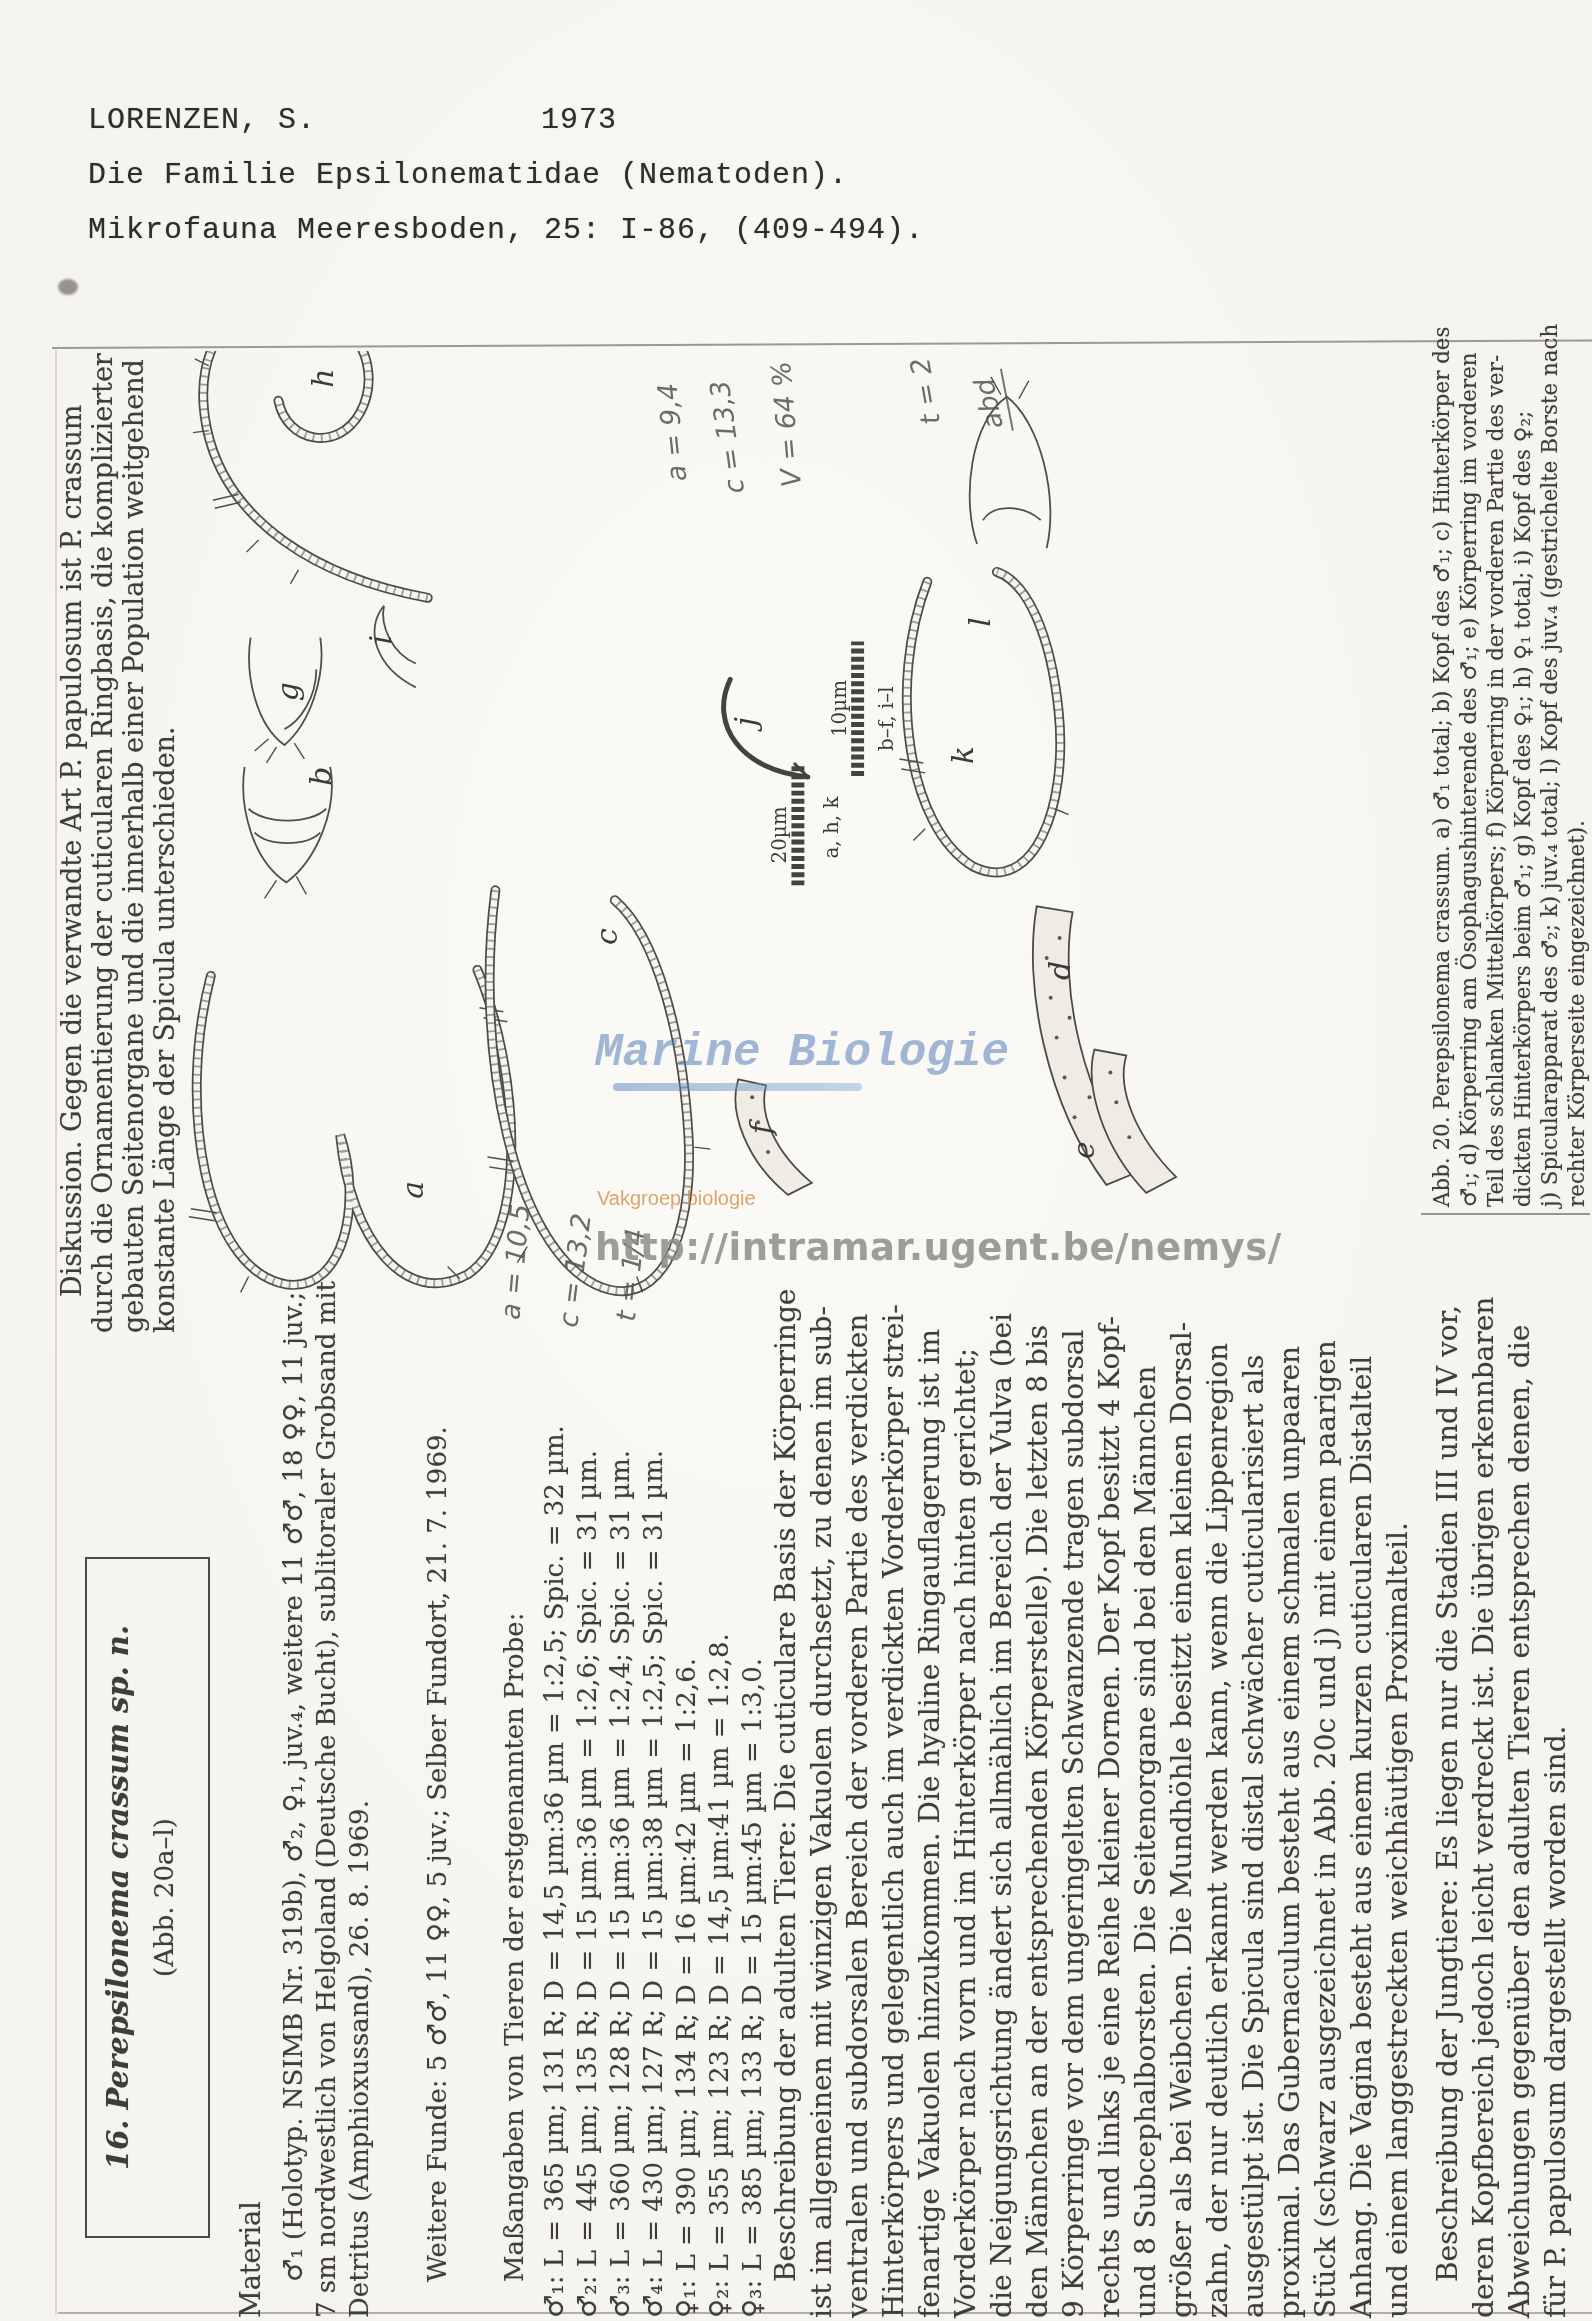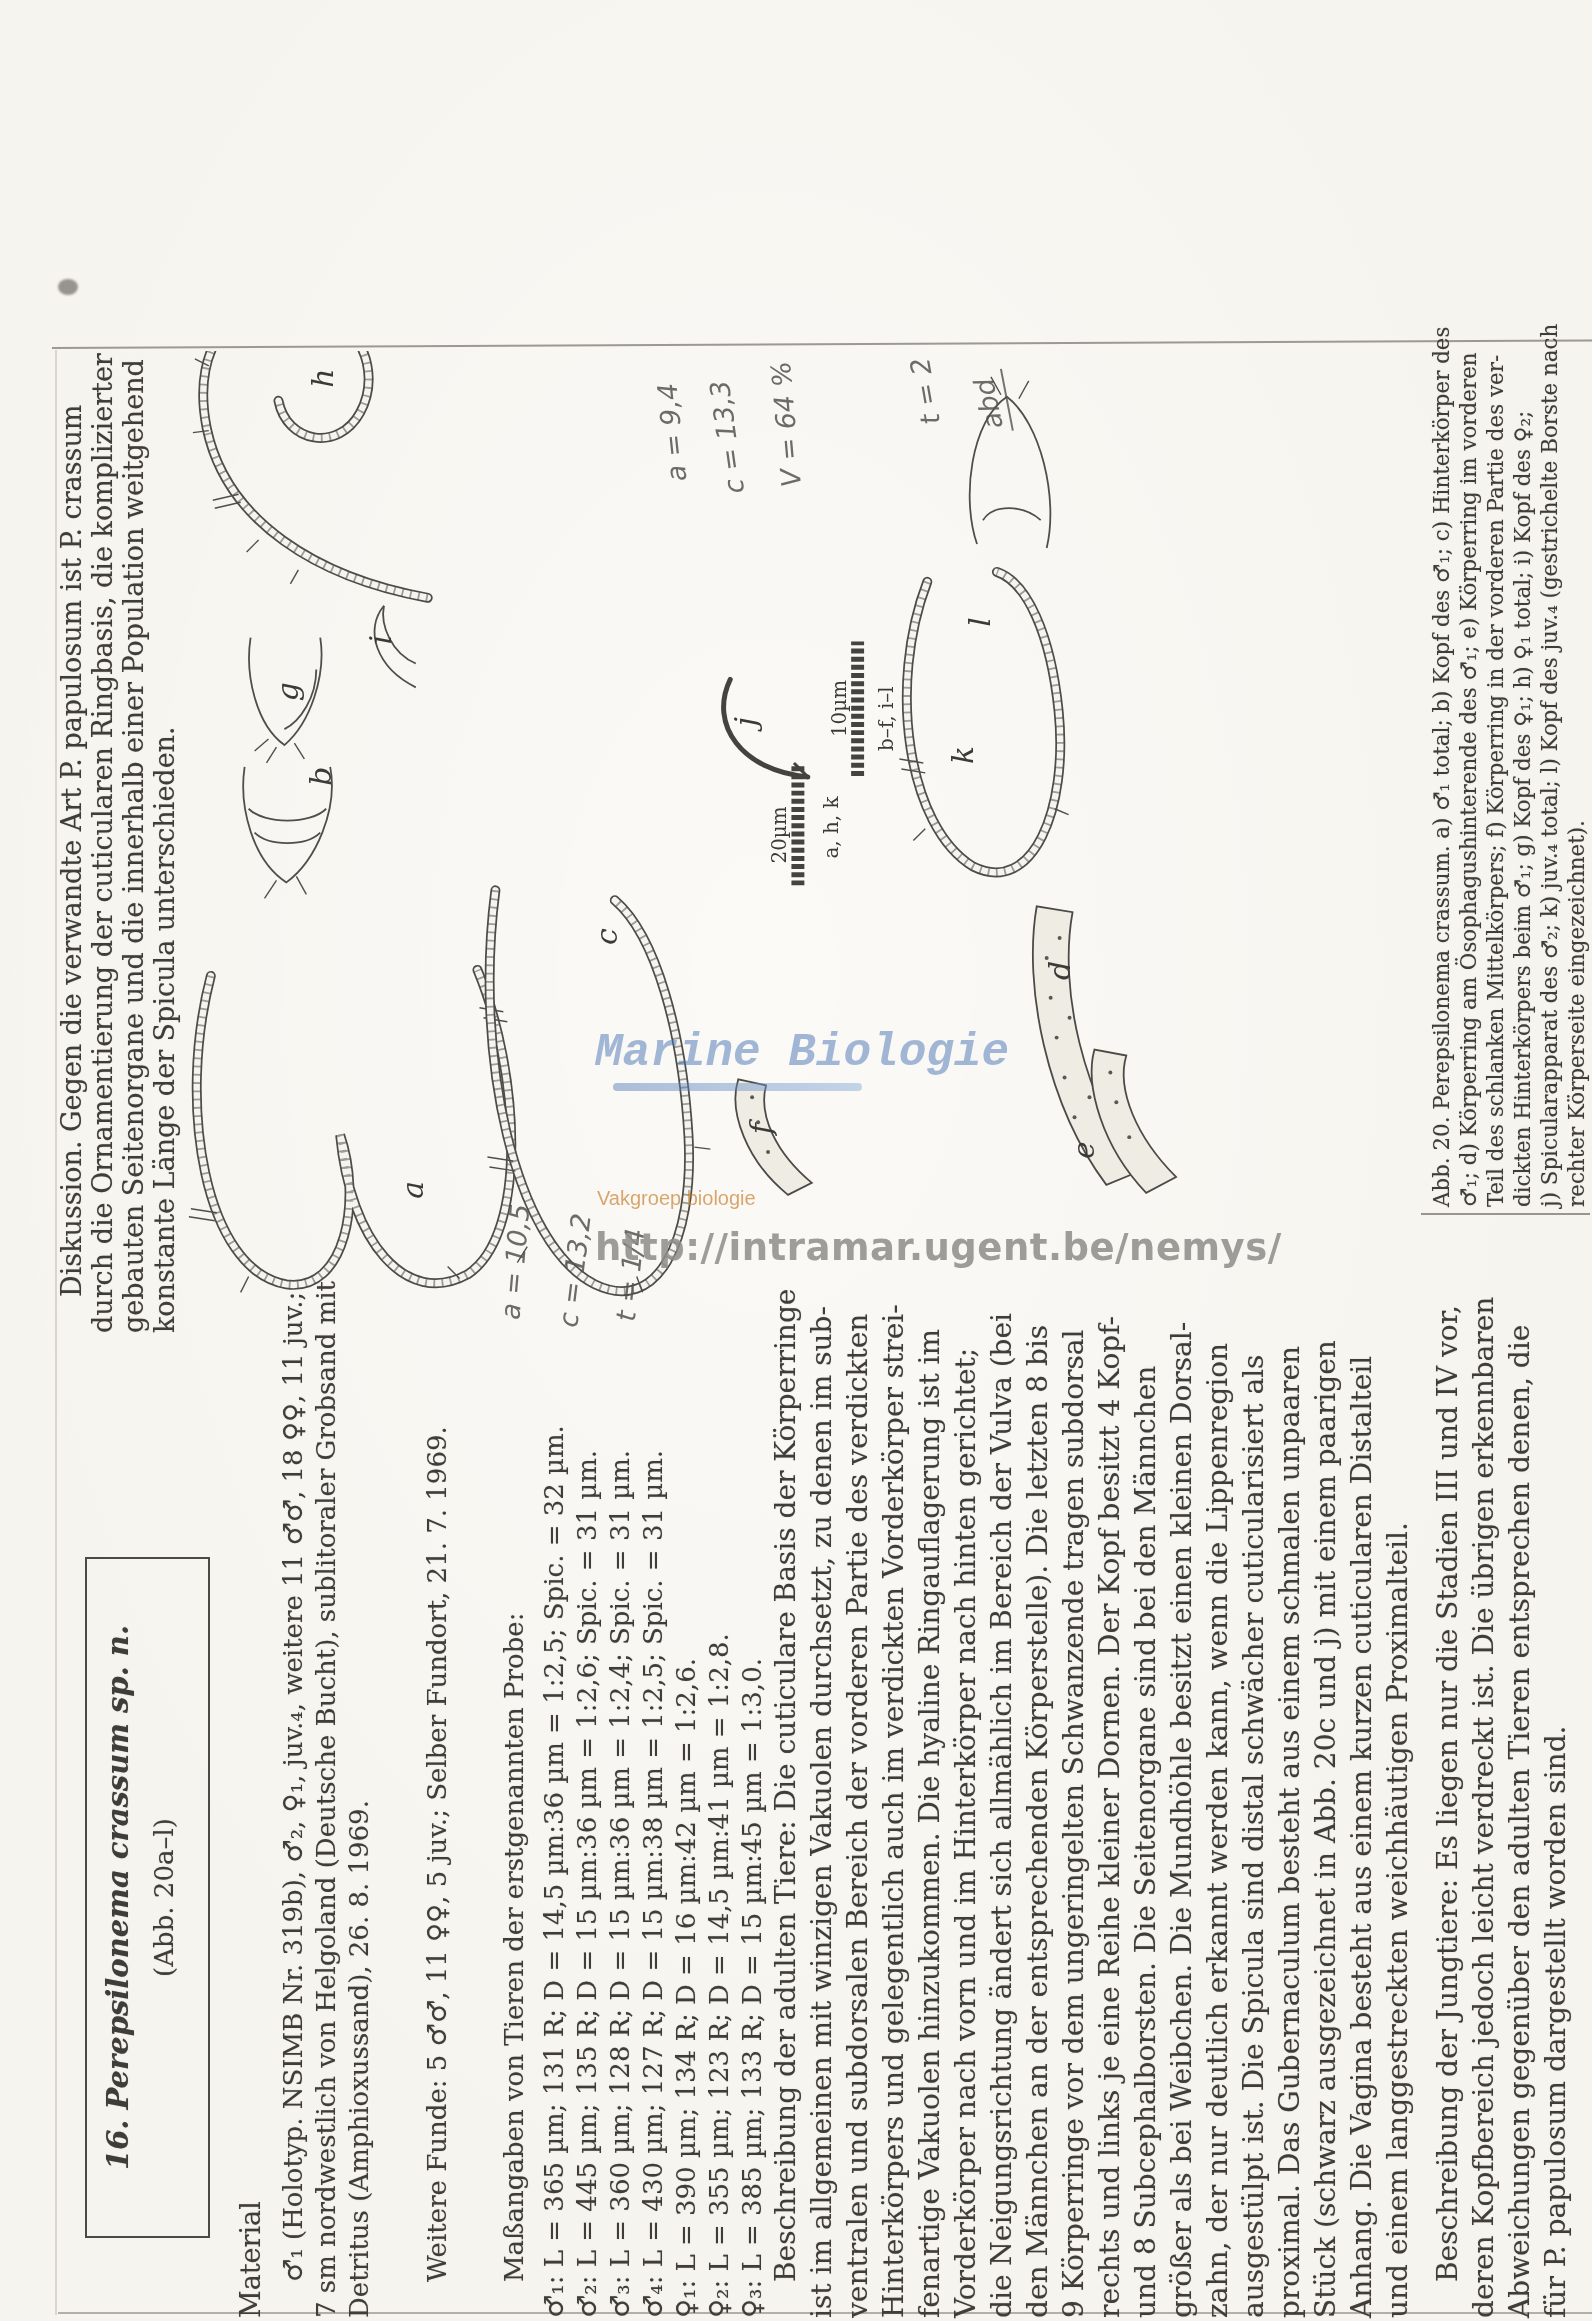--- a/index.html
+++ b/index.html
@@ -51,20 +51,28 @@
   .fig-letter{font:italic 30px "DejaVu Serif",serif;fill:#3c3a37;}
   .hand{font:italic 27px "DejaVu Sans",sans-serif;fill:#55534f;opacity:.85;}
   .bar{stroke:#45433f;stroke-width:13;stroke-dasharray:5 3.2;}
   .bar-label{font:20px "DejaVu Serif",serif;fill:#3c3a37;}
 </style>
 </head>
 <body>
 
 <div class="page">
 
+  <div class="cite">
+    <div class="row">
+      <span>LORENZEN, S.</span>
+      <span class="year">1973</span>
+    </div>
+    <div class="row">Die Familie Epsilonematidae (Nematoden).</div>
+    <div class="row">Mikrofauna Meeresboden, 25: I-86, (409-494).</div>
+  </div>
 
   <div class="edge-top"></div>
   <div class="edge-left"></div>
   <div class="edge-bottom"></div>
   <div class="blotch"></div>
 
   <div class="land">
 
     <div class="blk ind" style="left:988px;top:56px;width:975px;font-size:27px;line-height:31px;">
         <div class="t-line">Diskussion. Gegen die verwandte Art P. papulosum ist P. crassum</div>

